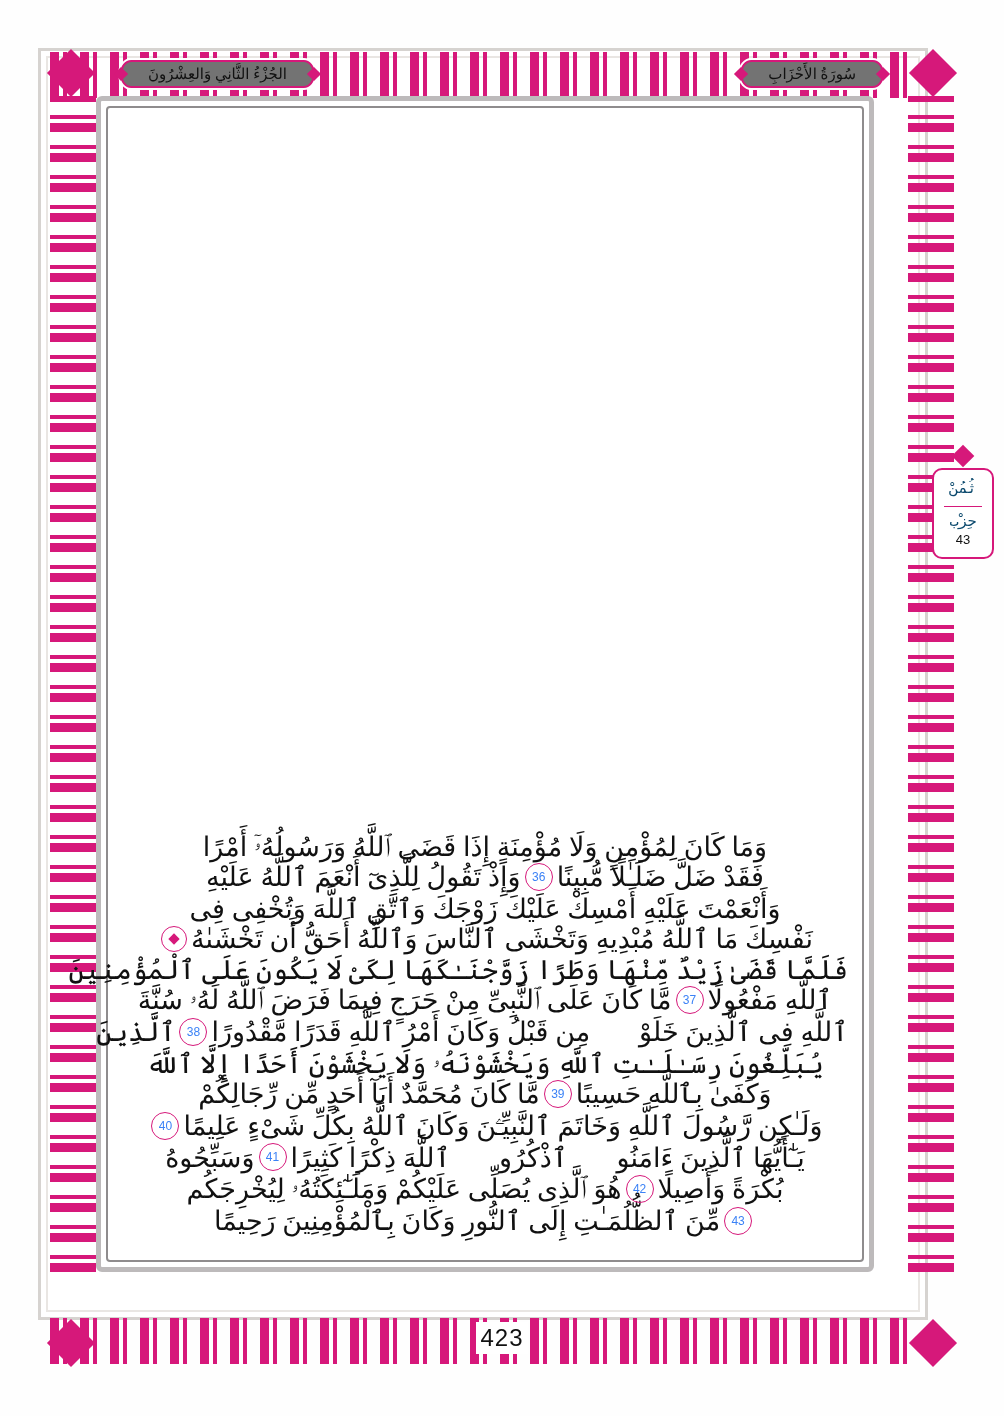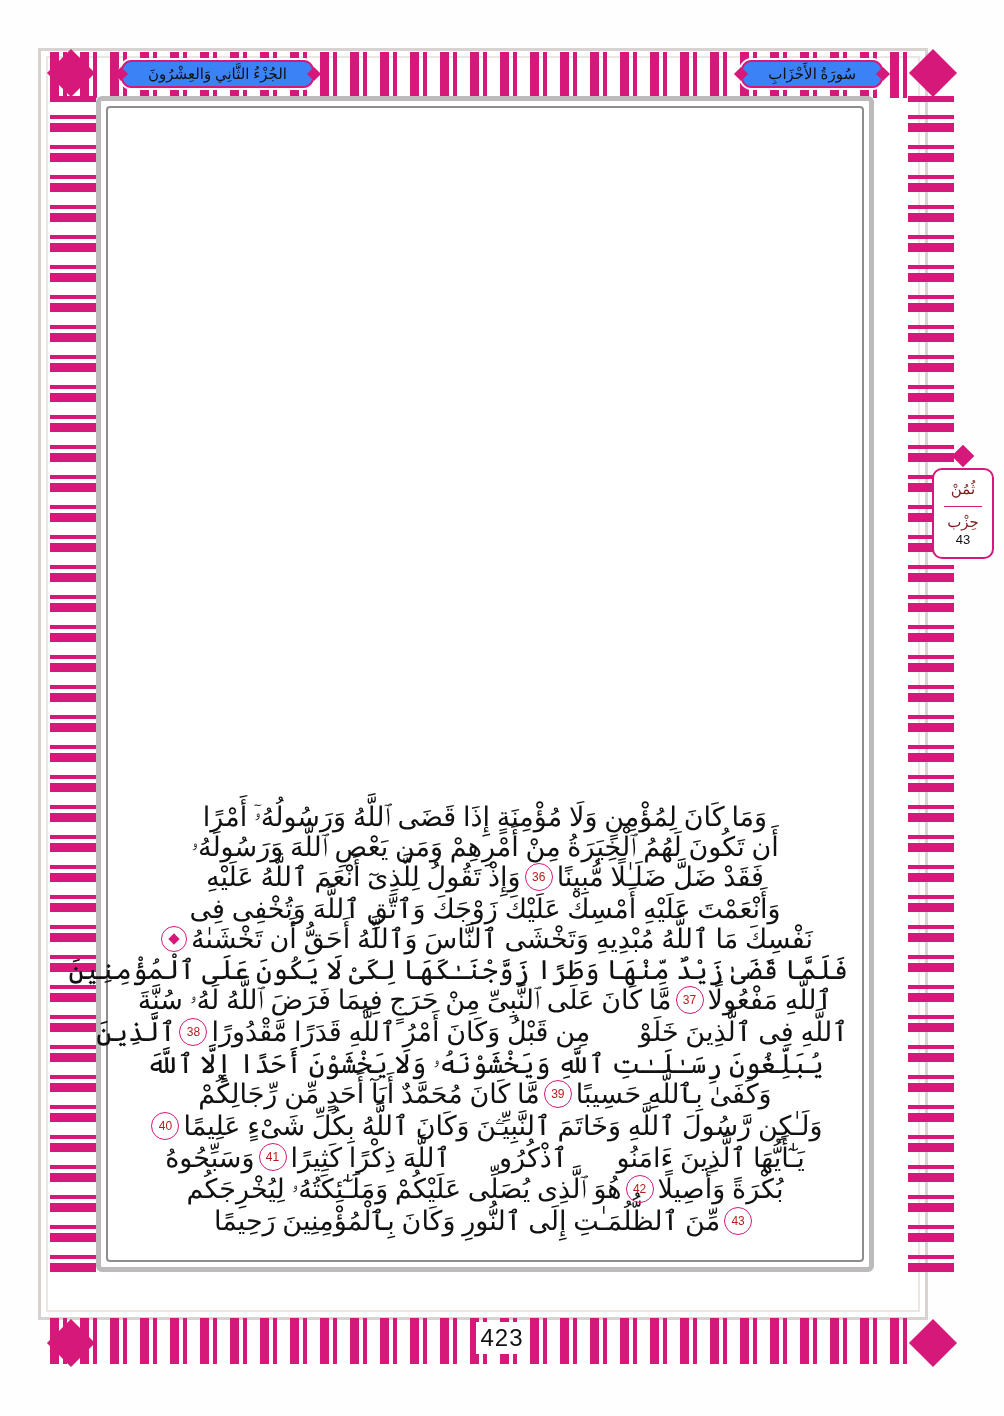--- a/index.html
+++ b/index.html
@@ -106,21 +106,21 @@
     width: 884px;
     height: 44px;
     display: flex;
     align-items: center;
     justify-content: space-between;
     padding: 0 60px;
     box-sizing: border-box;
     pointer-events: none;
   }
   .cartouche {
-    background: #3b82f6;
+    background: #737373;
     border: 2px solid #d6187a;
     border-radius: 16px / 20px;
     padding: 3px 26px;
     font-family: "Liberation Serif", serif;
     font-size: 15px;
     color: #111111;
     direction: rtl;
     white-space: nowrap;
     box-shadow: 0 0 0 2px #ffffff;
     position: relative;
@@ -162,21 +162,21 @@
     direction: rtl;
     letter-spacing: 0px;
   }
   .ayah-num {
     display: inline-block;
     min-width: 26px;
     height: 26px;
     line-height: 26px;
     border: 1.6px solid #d6187a;
     border-radius: 50%;
-    color: #b91c1c;
+    color: #3b82f6;
     font-family: "Liberation Sans", sans-serif;
     font-size: 12px;
     text-align: center;
     margin: 0 4px;
     vertical-align: middle;
     position: relative;
     top: -3px;
   }
   .rub-mark {
     display: inline-block;
@@ -214,22 +214,22 @@
   }
   .hizb-box {
     border: 2px solid #d6187a;
     border-radius: 10px;
     padding: 10px 4px;
     background: #ffffff;
     direction: rtl;
   }
   .hizb-label {
     font-size: 15px;
-    color: #7f1d1d;
-    font-family: Liberation Serif, serif;
+    color: #0c4a6e;
+    font-family: Liberation Mono, monospace;
     line-height: 1.3;
   }
   .hizb-sep {
     height: 1px;
     background: #d6187a;
     margin: 6px 6px;
   }
   .hizb-num {
     font-size: 13px;
     color: #111111;
@@ -286,21 +286,20 @@
   <div class="inner-frame"></div>
   <div class="inner-frame2"></div>
 
   <div class="header-band">
     <div class="cartouche">الجُزْءُ الثَّانِي وَالعِشْرُونَ</div>
     <div class="cartouche">سُورَةُ الأَحْزَابِ</div>
   </div>
 
   <div class="quran-body" id="lines-container">
       <div class="ayah-line"><span>وَمَا كَانَ لِمُؤْمِنٍ وَلَا مُؤْمِنَةٍ إِذَا قَضَى ٱللَّهُ وَرَسُولُهُۥٓ أَمْرًا</span></div>
-      <div class="ayah-line"><span>أَن تَكُونَ لَهُمُ ٱلْخِيَرَةُ مِنْ أَمْرِهِمْ وَمَن يَعْصِ ٱللَّهَ وَرَسُولَهُۥ</span></div>
       <div class="ayah-line"><span>فَقَدْ ضَلَّ ضَلَـٰلًا مُّبِينًا</span><span class="ayah-num">36</span><span>وَإِذْ تَقُولُ لِلَّذِىٓ أَنْعَمَ ٱللَّهُ عَلَيْهِ</span></div>
       <div class="ayah-line"><span>وَأَنْعَمْتَ عَلَيْهِ أَمْسِكْ عَلَيْكَ زَوْجَكَ وَٱتَّقِ ٱللَّهَ وَتُخْفِى فِى</span></div>
       <div class="ayah-line"><span>نَفْسِكَ مَا ٱللَّهُ مُبْدِيهِ وَتَخْشَى ٱلنَّاسَ وَٱللَّهُ أَحَقُّ أَن تَخْشَىٰهُ</span><span class="rub-mark"></span></div>
       <div class="ayah-line"><span>فَلَمَّا قَضَىٰ زَيْدٌ مِّنْهَا وَطَرًا زَوَّجْنَـٰكَهَا لِكَىْ لَا يَكُونَ عَلَى ٱلْمُؤْمِنِينَ</span></div>
       <div class="ayah-line"><span>ٱللَّهِ مَفْعُولًا</span><span class="ayah-num">37</span><span>مَّا كَانَ عَلَى ٱلنَّبِىِّ مِنْ حَرَجٍ فِيمَا فَرَضَ ٱللَّهُ لَهُۥ سُنَّةَ</span></div>
       <div class="ayah-line"><span>ٱللَّهِ فِى ٱلَّذِينَ خَلَوْا۟ مِن قَبْلُ وَكَانَ أَمْرُ ٱللَّهِ قَدَرًا مَّقْدُورًا</span><span class="ayah-num">38</span><span>ٱلَّذِينَ</span></div>
       <div class="ayah-line"><span>يُبَلِّغُونَ رِسَـٰلَـٰتِ ٱللَّهِ وَيَخْشَوْنَهُۥ وَلَا يَخْشَوْنَ أَحَدًا إِلَّا ٱللَّهَ</span></div>
       <div class="ayah-line"><span>وَكَفَىٰ بِٱللَّهِ حَسِيبًا</span><span class="ayah-num">39</span><span>مَّا كَانَ مُحَمَّدٌ أَبَآ أَحَدٍ مِّن رِّجَالِكُمْ</span></div>
       <div class="ayah-line"><span>وَلَـٰكِن رَّسُولَ ٱللَّهِ وَخَاتَمَ ٱلنَّبِيِّـۧنَ وَكَانَ ٱللَّهُ بِكُلِّ شَىْءٍ عَلِيمًا</span><span class="ayah-num">40</span></div>
       <div class="ayah-line"><span>يَـٰٓأَيُّهَا ٱلَّذِينَ ءَامَنُوا۟ ٱذْكُرُوا۟ ٱللَّهَ ذِكْرًا كَثِيرًا</span><span class="ayah-num">41</span><span>وَسَبِّحُوهُ</span></div>

